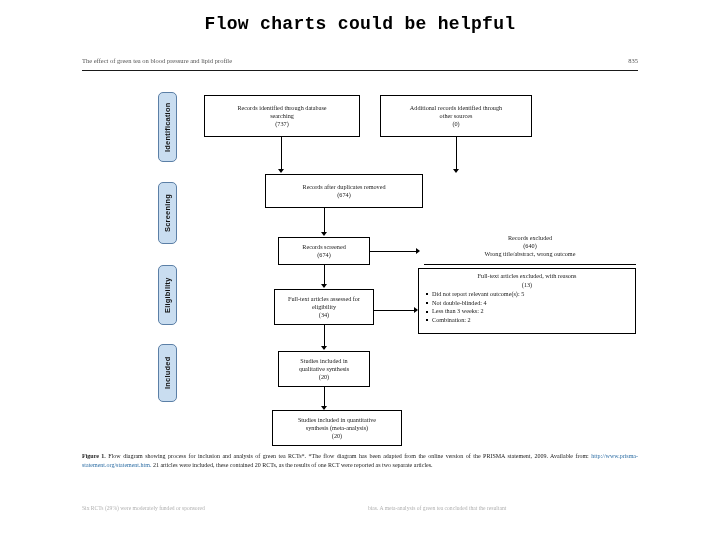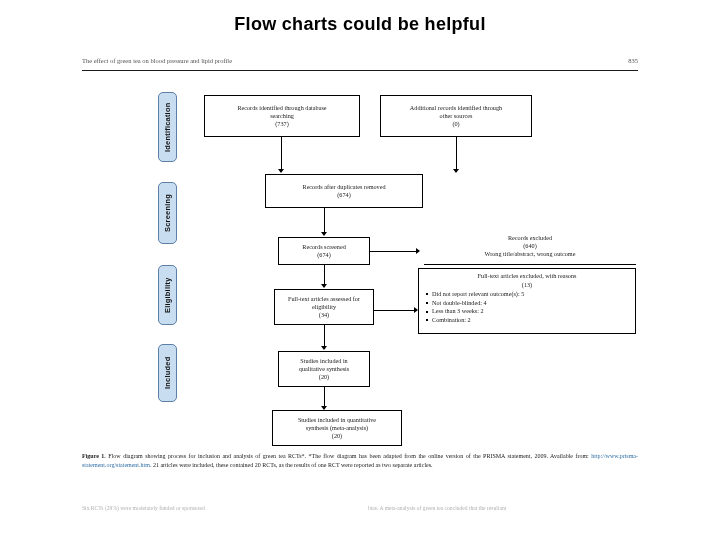--- a/index.html
+++ b/index.html
@@ -16,21 +16,21 @@
     color: #000000;
   }
 
   
   .slide-title {
     position: absolute;
     top: 14px;
     left: 0;
     width: 720px;
     text-align: center;
-    font-family: Liberation Sans, sans-serif;
+    font-family: Liberation Mono, monospace;
     font-weight: bold;
     font-size: 18px;
     letter-spacing: 0.3px;
     color: #000;
   }
 
   
   .page {
     position: absolute;
     left: 80px;

